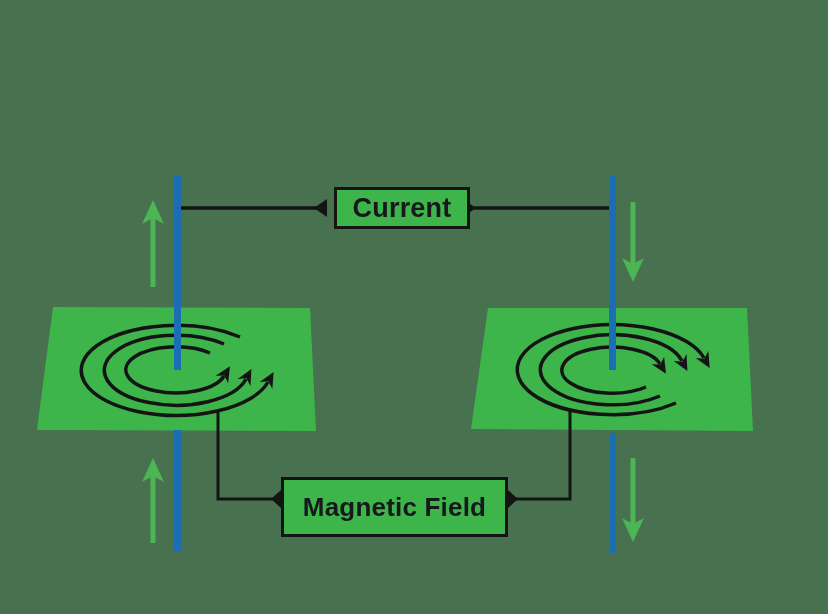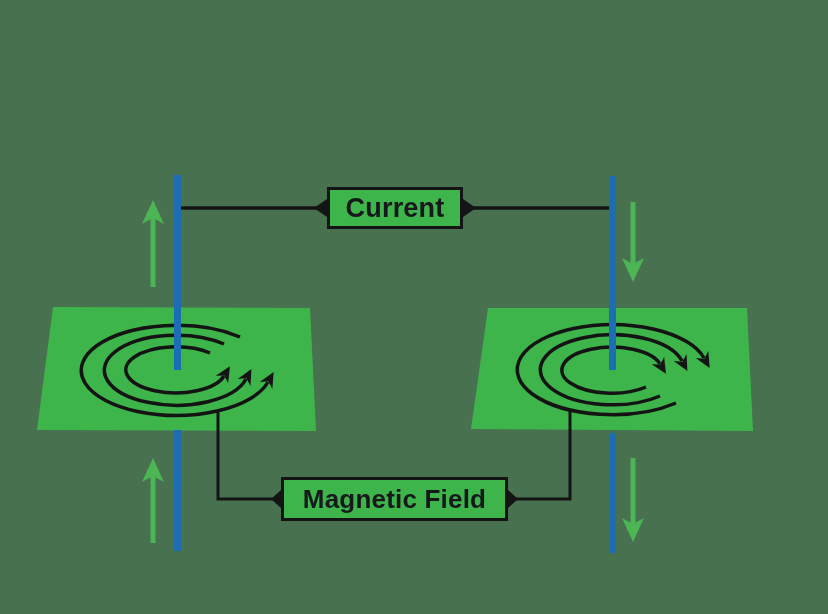--- a/index.html
+++ b/index.html
@@ -16,22 +16,22 @@
   .label-box{
     position:absolute;
     box-sizing:border-box;
     background:#3db54b;
     border:3px solid #141414;
     display:flex;align-items:center;justify-content:center;
     color:#16181c;
     font-weight:700;
     letter-spacing:0.2px;
   }
-  .label-current{left:327px;top:187px;width:136px;height:42px;font-size:27px;}
-  .label-field{left:281px;top:477px;width:227px;height:44px;font-size:26px;}
+  .label-current{left:334px;top:187px;width:136px;height:42px;font-size:27px;}
+  .label-field{left:281px;top:477px;width:227px;height:60px;font-size:26px;}
 
   
   .logo{position:absolute;left:618px;top:56px;display:flex;align-items:flex-start;}
   .logo-icon{display:block;}
   .logo-text{margin-left:3px;margin-top:22px;}
   .logo-line1{
     color:#3db54b;font-weight:700;font-size:17px;letter-spacing:1.2px;line-height:1;
   }
   .logo-line2{
     color:#1b6fb8;font-weight:700;font-size:13px;letter-spacing:9.5px;line-height:1;

